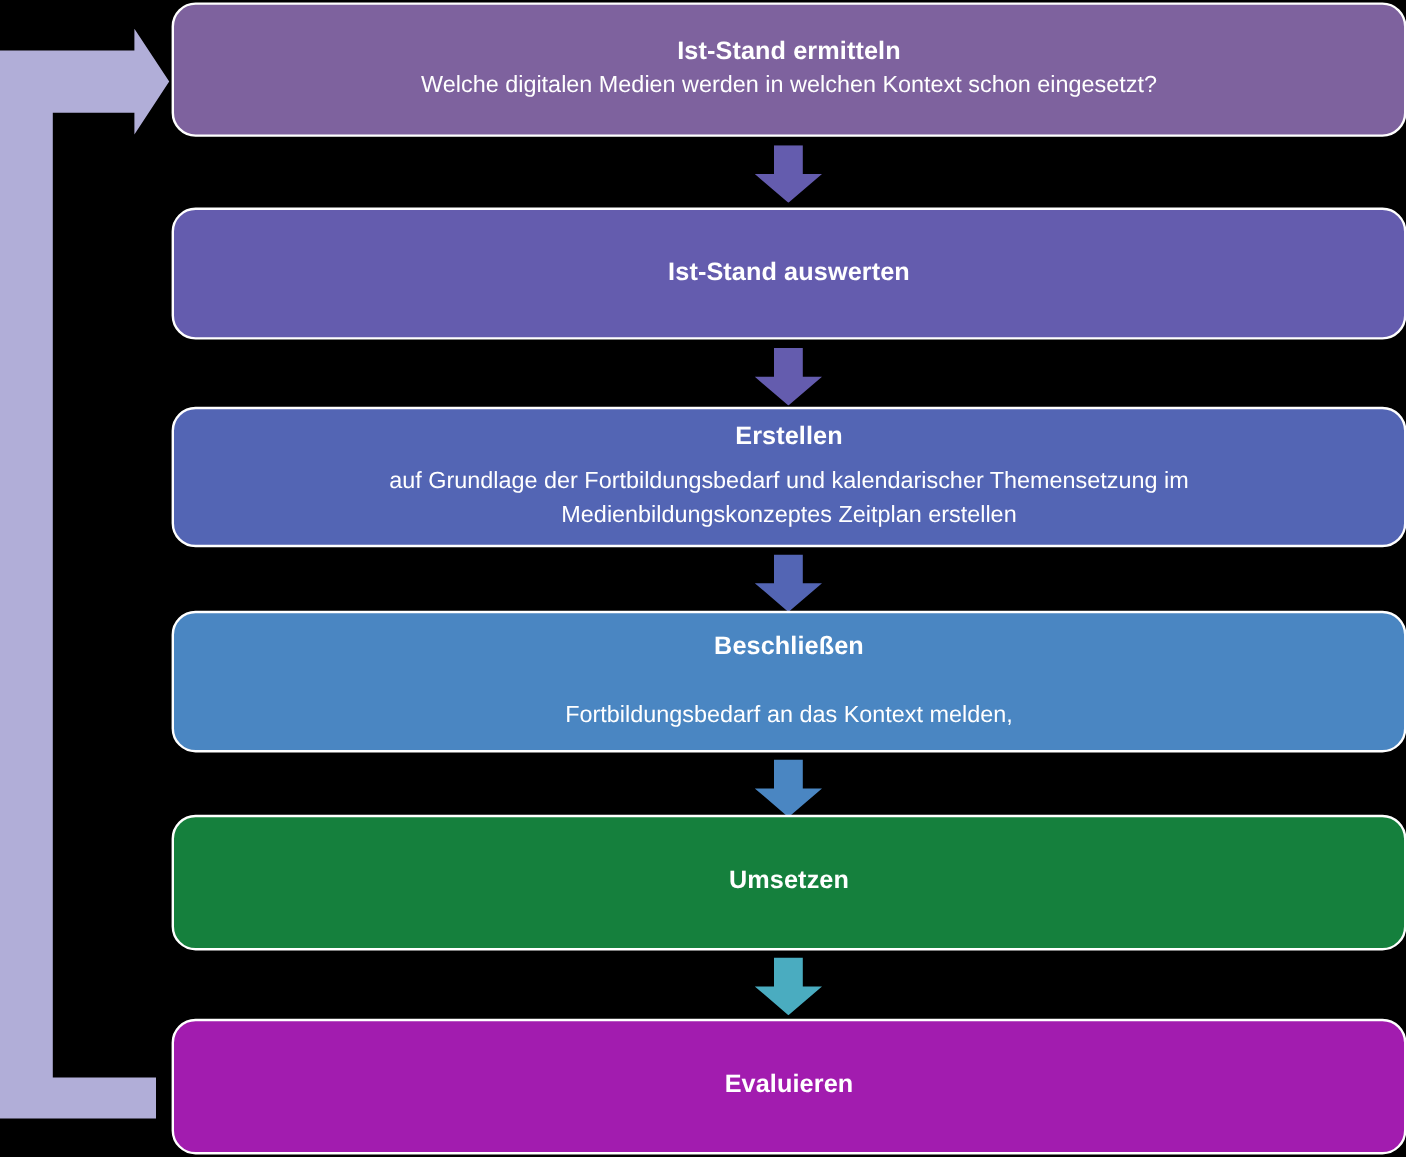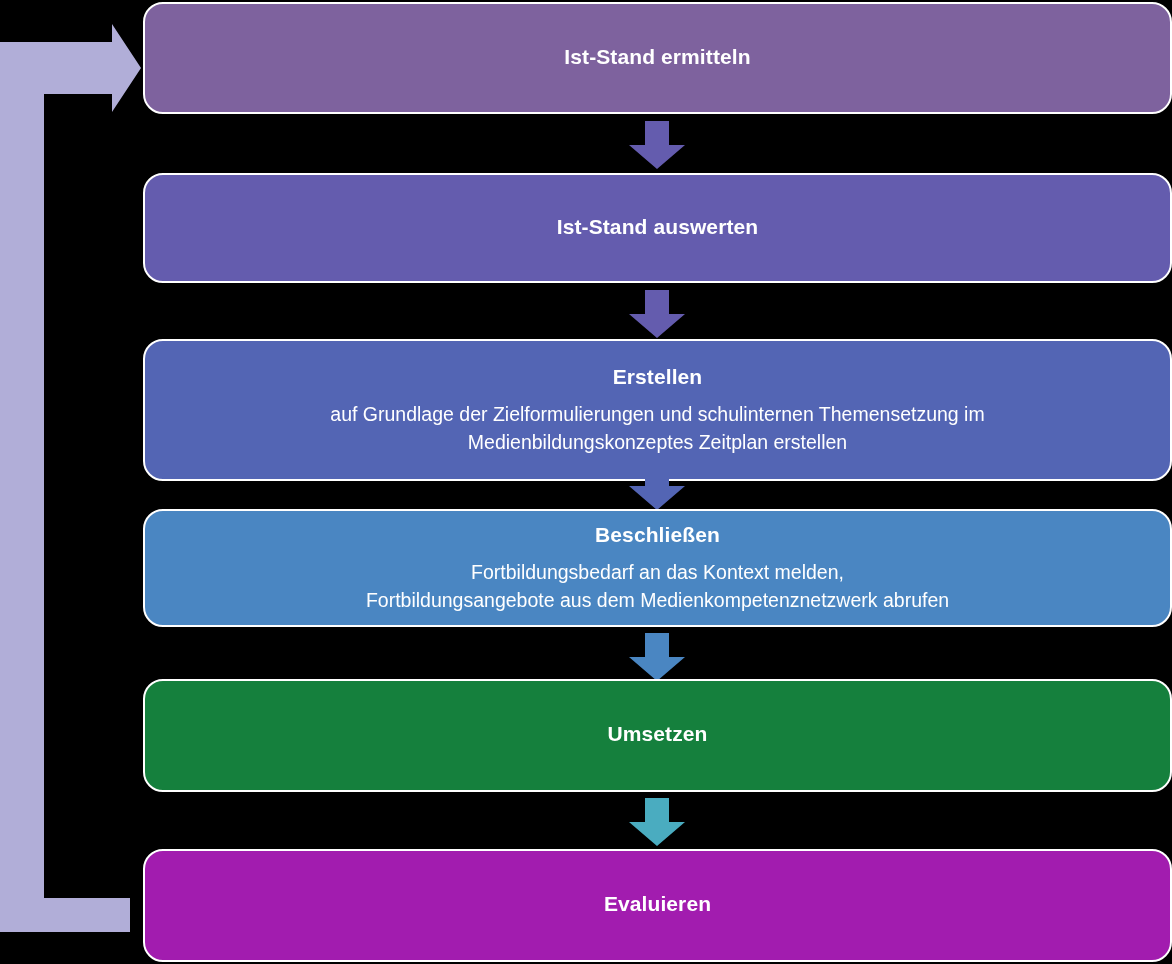--- a/index.html
+++ b/index.html
@@ -61,22 +61,22 @@
     font-weight: normal;
     font-size: 19.5px;
     line-height: 1.42;
     margin: 0;
     max-width: 990px;
   }
 
   
   #box-1 { top: 2px;   height: 112px; }
   #box-2 { top: 173px; height: 110px; }
-  #box-3 { top: 339px; height: 142px; }
-  #box-4 { top: 509px; height: 118px; }
+  #box-3 { top: 339px; height: 117px; }
+  #box-4 { top: 509px; height: 118px; gap: 20px; }
   #box-5 { top: 679px; height: 113px; }
   #box-6 { top: 849px; height: 113px; }
 
   
   .connector {
     position: absolute;
     left: 629px;
     width: 56px;
     height: 48px;
   }
@@ -102,54 +102,54 @@
              L 141 68
              L 112 112
              L 112 94
              L 44 94
              L 44 898
              Z" fill="#b1aed8"></path>
   </svg>
 
   <div class="step-box" id="box-1" style="background: rgb(126, 98, 158);">
     <div class="step-title">Ist-Stand ermitteln</div>
+    <div class="step-desc">Welche digitalen Medien werden in welchen Kontext schon eingesetzt?</div>
   </div>
 
   <div class="connector" id="conn-1">
     <svg viewBox="0 0 56 48" aria-hidden="true">
       <path class="arrow-shape" d="M 16 0 L 40 0 L 40 24 L 56 24 L 28 48 L 0 24 L 16 24 Z" fill="#645cae"></path>
     </svg>
   </div>
 
   <div class="step-box" id="box-2" style="background: rgb(100, 92, 174);">
     <div class="step-title">Ist-Stand auswerten</div>
   </div>
 
   <div class="connector" id="conn-2">
     <svg viewBox="0 0 56 48" aria-hidden="true">
       <path class="arrow-shape" d="M 16 0 L 40 0 L 40 24 L 56 24 L 28 48 L 0 24 L 16 24 Z" fill="#645cae"></path>
     </svg>
   </div>
 
   <div class="step-box" id="box-3" style="background: rgb(83, 101, 180);">
     <div class="step-title">Erstellen</div>
-    <div class="step-desc" style="margin-top:9px">auf Grundlage der Zielformulierungen und schulinternen Themensetzung im</div>
+    <div class="step-desc" style="margin-top:9px">auf Grundlage der Fortbildungsbedarf und kalendarischer Themensetzung im</div>
     <div class="step-desc">Medienbildungskonzeptes Zeitplan erstellen</div>
   </div>
 
   <div class="connector" id="conn-3">
     <svg viewBox="0 0 56 48" aria-hidden="true">
       <path class="arrow-shape" d="M 16 0 L 40 0 L 40 24 L 56 24 L 28 48 L 0 24 L 16 24 Z" fill="#5365b4"></path>
     </svg>
   </div>
 
   <div class="step-box" id="box-4" style="background: rgb(74, 134, 194);">
     <div class="step-title">Beschließen</div>
     <div class="step-desc" style="margin-top:9px">Fortbildungsbedarf an das Kontext melden,</div>
-    <div class="step-desc">Fortbildungsangebote aus dem Medienkompetenznetzwerk abrufen</div>
   </div>
 
   <div class="connector" id="conn-4">
     <svg viewBox="0 0 56 48" aria-hidden="true">
       <path class="arrow-shape" d="M 16 0 L 40 0 L 40 24 L 56 24 L 28 48 L 0 24 L 16 24 Z" fill="#4a86c2"></path>
     </svg>
   </div>
 
   <div class="step-box" id="box-5" style="background: #15803d;">
     <div class="step-title">Umsetzen</div>

